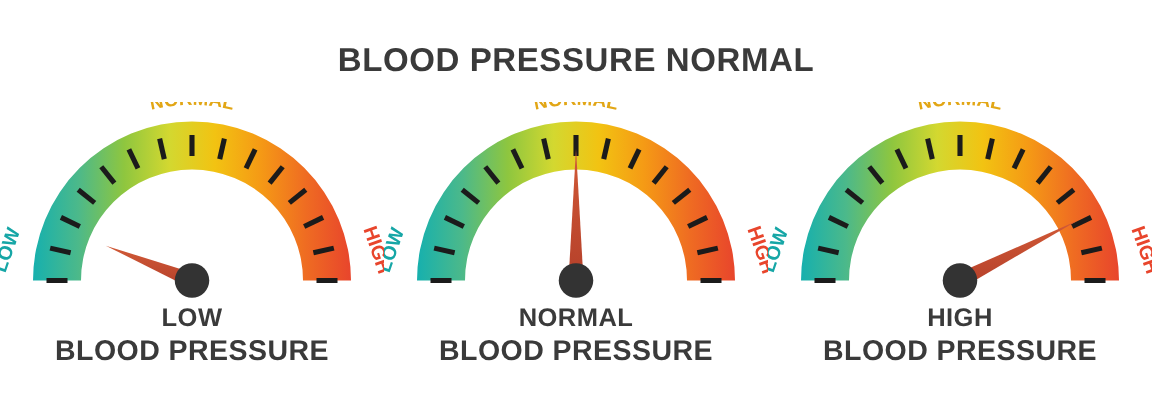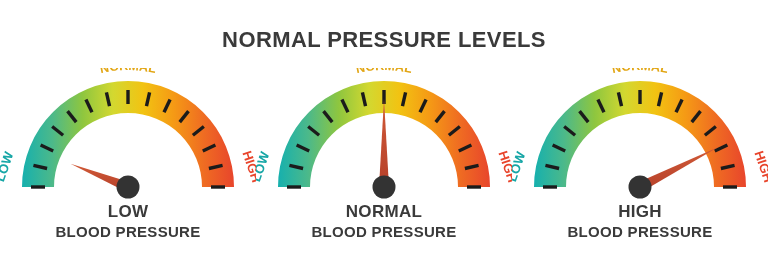--- a/index.html
+++ b/index.html
@@ -13,29 +13,29 @@
     font-size:22px;font-weight:bold;letter-spacing:.4px;color:#3a3a3a;
   }
   .gauges{position:absolute;top:68px;left:0;width:768px;height:205px;display:flex;}
   .gauge{position:relative;width:256px;height:205px;}
   .gauge svg{position:absolute;top:0;left:0;display:block;}
   .caption{
     position:absolute;left:0;width:256px;text-align:center;color:#3a3a3a;
     font-weight:bold;line-height:1.22;
   }
   .caption .l1{display:block;font-size:17px;letter-spacing:.3px;}
-  .caption .l2{display:block;font-size:15px;letter-spacing:.3px;}
+  .caption .l2{display:block;font-size:19px;letter-spacing:.3px;}
   .cap-pos{top:134px;}
 </style>
 </head>
 <body style="background: rgb(255, 255, 255);">
 
 <div class="page">
 
-  <div class="title" style="color: rgb(58, 58, 58);">NORMAL PRESSURE LEVELS</div>
+  <div class="title" style="color: rgb(58, 58, 58);">BLOOD PRESSURE NORMAL</div>
 
   <div class="gauges">
 
     <div class="gauge">
       <svg width="256" height="205" viewBox="0 0 256 205">
           <defs>
             <linearGradient id="arcgrad-low" x1="0" y1="0" x2="1" y2="0">
               <stop offset="0%" stop-color="#16b0ae"></stop>
               <stop offset="14.285714285714285%" stop-color="#4cb98a"></stop>
               <stop offset="28.57142857142857%" stop-color="#8ec63f"></stop>

